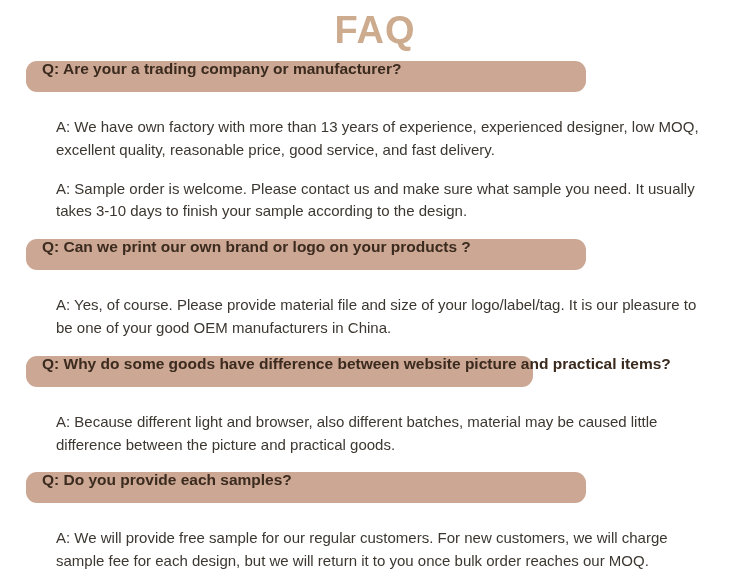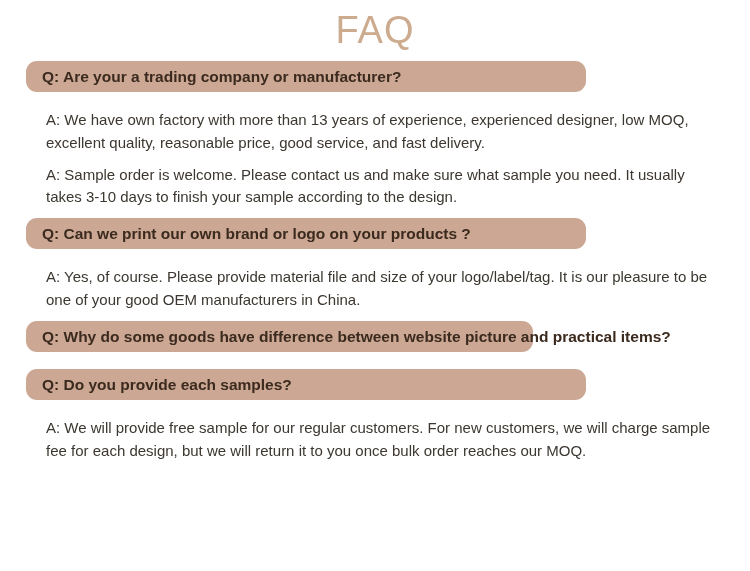--- a/index.html
+++ b/index.html
@@ -16,64 +16,63 @@
   .page {
     position: relative;
     width: 750px;
     height: 571px;
     background: #ffffff;
     box-sizing: border-box;
   }
   .faq-title {
     text-align: center;
     font-size: 38px;
-    font-weight: normal;
+    font-weight: bold;
     color: #ccab8e;
     letter-spacing: 1px;
     line-height: 1;
     padding-top: 11px;
     margin: 0 0 12px 0;
     font-family: "Liberation Sans", sans-serif;
   }
   .faq-list {
     padding: 0 0 0 26px;
     margin: 0;
     list-style: none;
   }
   .faq-item {
     margin: 0 0 9px 0;
   }
   .q-bar {
     background: #cba794;
     border-radius: 11px;
     height: 31px;
     display: flex;
-    align-items: center;
     box-sizing: border-box;
     padding: 0 14px 0 16px;
     width: 560px;
-    margin-bottom: 17px;
+    margin-bottom: 24px;
   }
   .q-bar.wide {
     width: 507px;
   }
   .q-text {
     color: #3b2a1e;
     font-size: 15.5px;
     font-weight: bold;
     line-height: 1;
     white-space: nowrap;
     font-family: "Liberation Sans", sans-serif;
   }
   .a-text {
     color: #3c3730;
     font-size: 15px;
     line-height: 1.52;
     padding: 0 22px 0 14px;
-    margin: 6px;
+    margin: 16px;
     font-family: "Liberation Sans", sans-serif;
   }
 </style>
 </head>
 <body>
 
 <div class="page">
 
   <h1 class="faq-title">FAQ</h1>
 
@@ -94,20 +93,21 @@
       <div class="q-bar">
         <span class="q-text">Q: Can we print our own brand or logo on your products ?</span>
       </div>
       <p class="a-text">A: Yes, of course. Please provide material file and size of your logo/label/tag. It is our pleasure to be one of your good OEM manufacturers in China.</p>
     </div>
 
     <div class="faq-item">
       <div class="q-bar wide">
         <span class="q-text">Q: Why do some goods have difference between website picture and practical items?</span>
       </div>
+      <p class="a-text">A: Because different light and browser, also different batches, material may be caused little difference between the picture and practical goods.</p>
     </div>
 
     <div class="faq-item">
       <div class="q-bar">
         <span class="q-text">Q: Do you provide each samples?</span>
       </div>
       <p class="a-text">A: We will provide free sample for our regular customers. For new customers, we will charge sample fee for each design, but we will return it to you once bulk order reaches our MOQ.</p>
     </div>
 
   </div>

